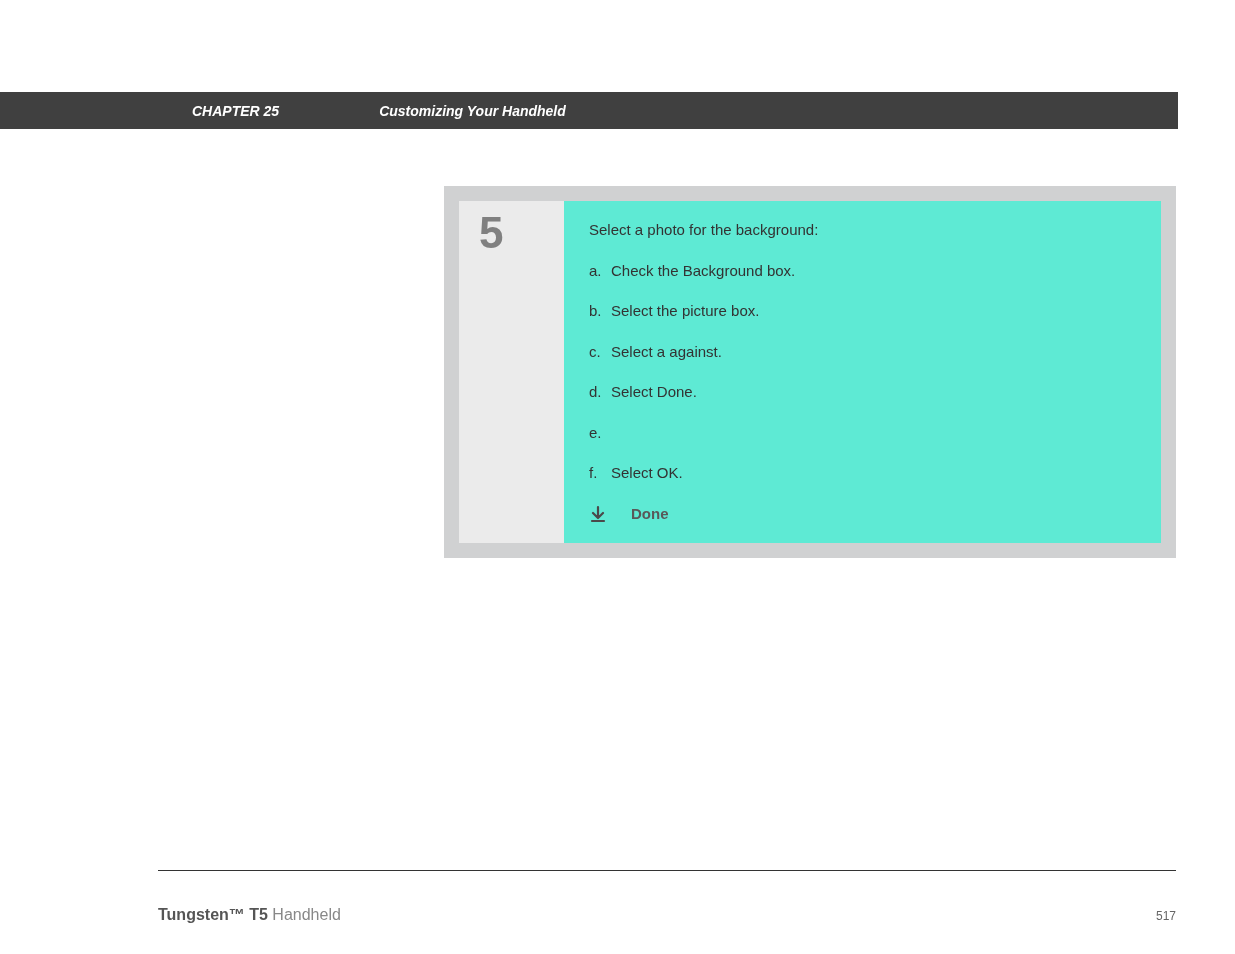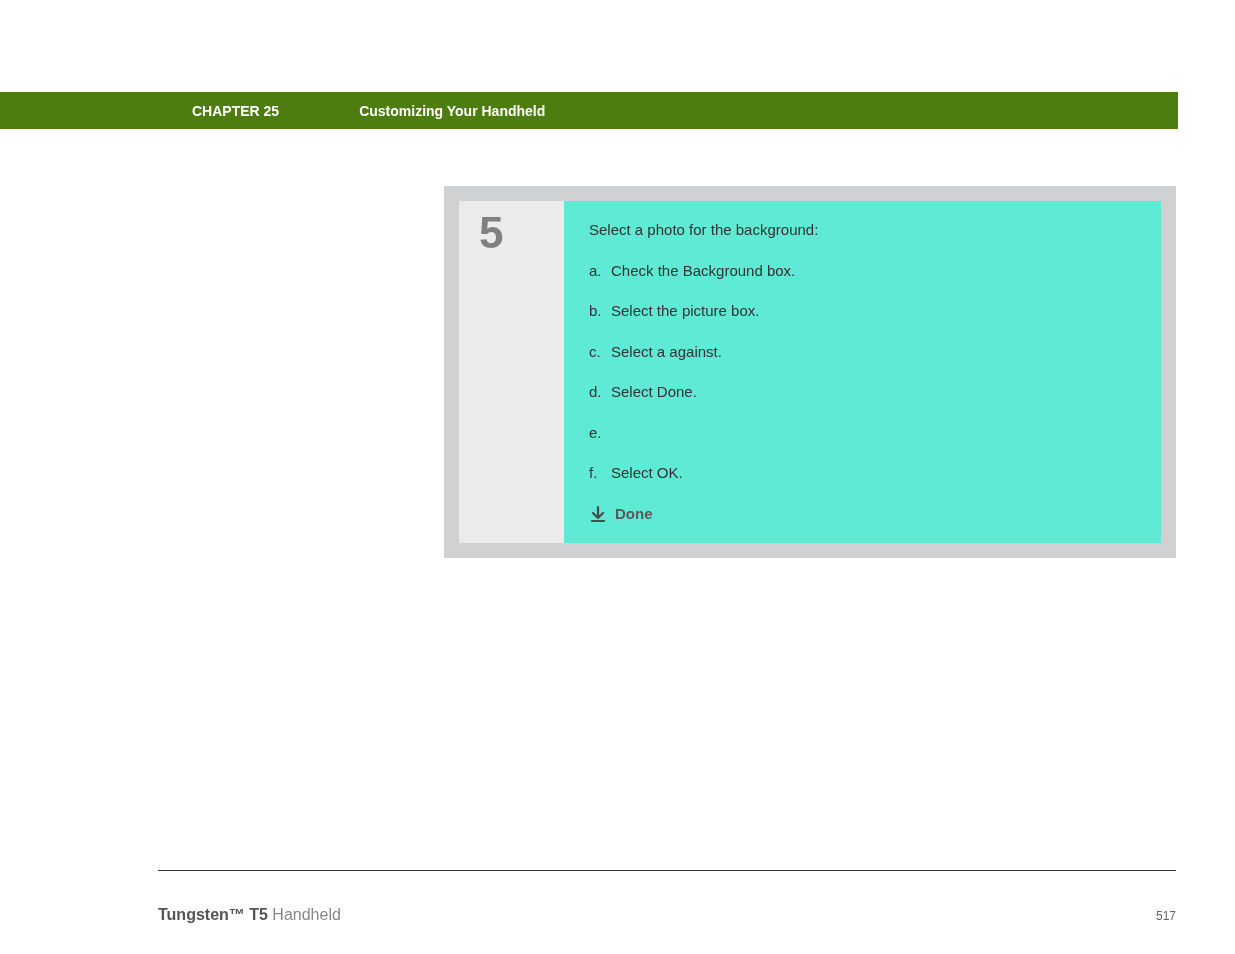--- a/index.html
+++ b/index.html
@@ -14,32 +14,33 @@
     height: 954px;
     position: relative;
     overflow: hidden;
   }
   .header-bar {
     position: absolute;
     top: 92px;
     left: 0;
     width: 1178px;
     height: 37px;
-    background: #4d7c0f;
+    background: #404040;
     display: flex;
     align-items: center;
     color: #ffffff;
     font-weight: bold;
     font-size: 14px;
+    font-style: italic;
   }
   .chapter-label {
     margin-left: 192px;
   }
   .chapter-title {
-    margin-left: 80px;
+    margin-left: 100px;
   }
   .step-box {
     position: absolute;
     top: 186px;
     left: 444px;
     width: 732px;
     background: #d0d1d2;
     padding: 15px;
   }
   .step-inner {
@@ -76,21 +77,21 @@
     display: flex;
     margin-bottom: 18px;
   }
   .substep-marker {
     width: 22px;
     flex-shrink: 0;
   }
   .done-row {
     display: flex;
     align-items: center;
-    gap: 8px;
+    gap: 24px;
     margin-top: 4px;
   }
   .done-label {
     font-weight: bold;
     color: #595959;
     font-size: 15px;
   }
   .done-icon svg {
     display: block;
   }

